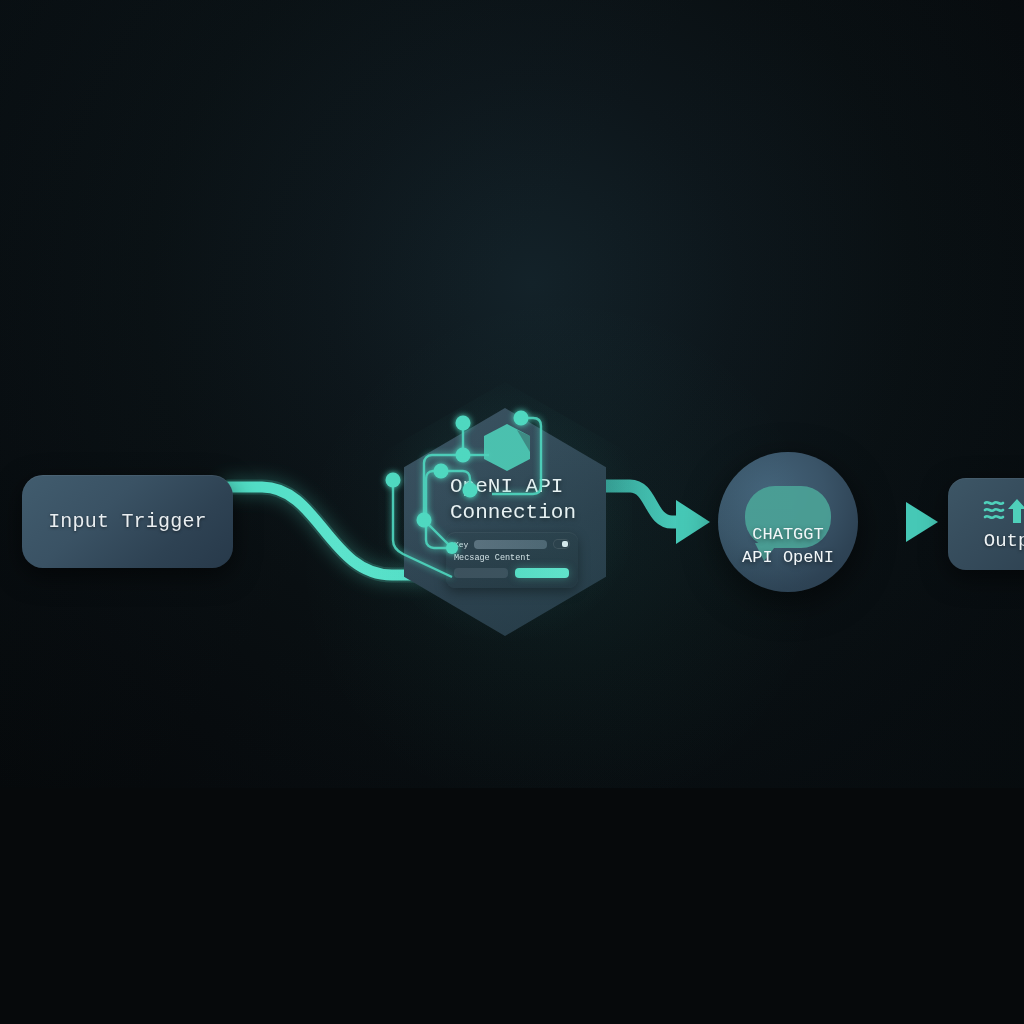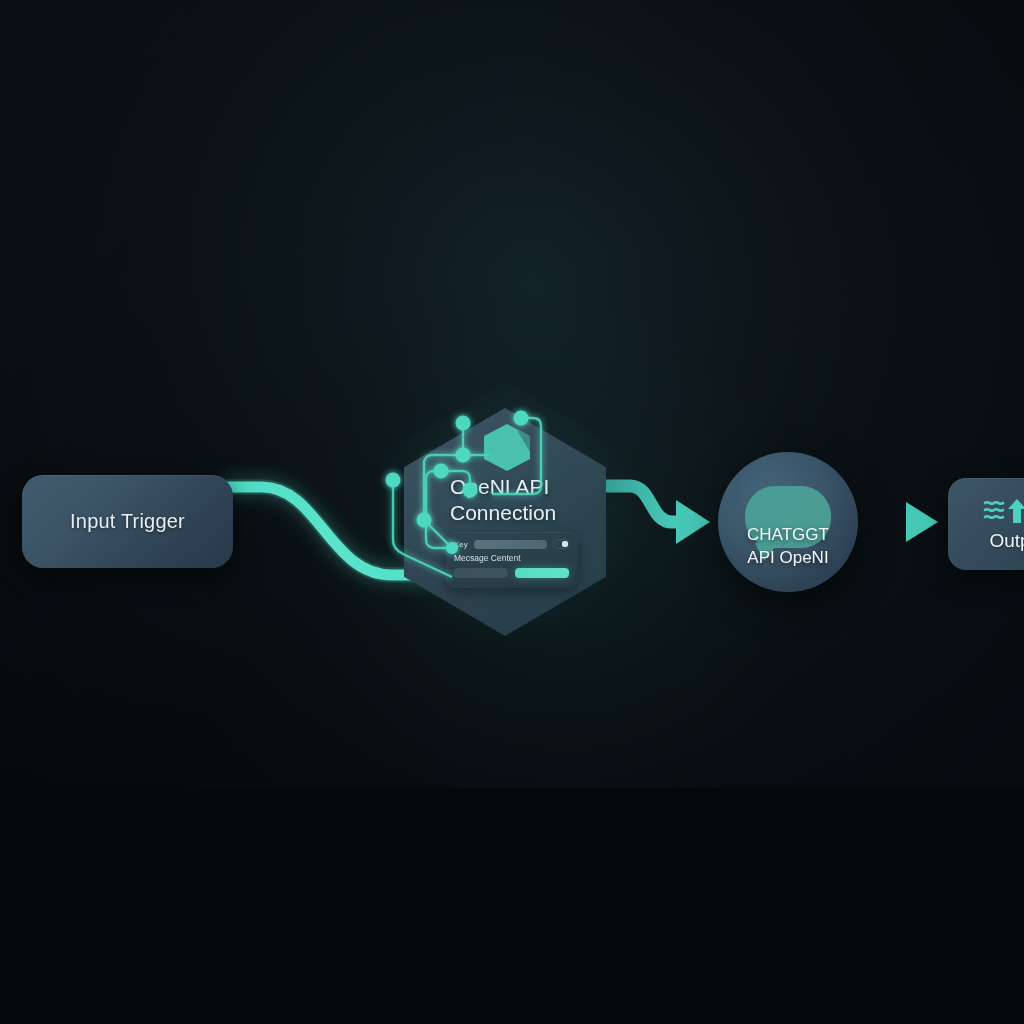--- a/index.html
+++ b/index.html
@@ -7,21 +7,21 @@
     padding: 0;
     background: #06090b;
   }
   #stage {
     position: relative;
     width: 1024px;
     height: 788px;
     overflow: hidden;
     background:
       radial-gradient(circle at 52% 36%, #132229 0%, #0d161b 28%, #090f12 52%, #070b0e 75%, #05080a 100%);
-    font-family: Liberation Sans, sans-serif;
+    font-family: Liberation Mono, monospace;
   }
   
   #stage::before {
     content: "";
     position: absolute;
     inset: 0;
     background: linear-gradient(125deg, rgba(30,60,70,0.10) 0%, rgba(0,0,0,0) 45%, rgba(20,50,58,0.07) 100%);
     pointer-events: none;
   }
   #stage::after {

